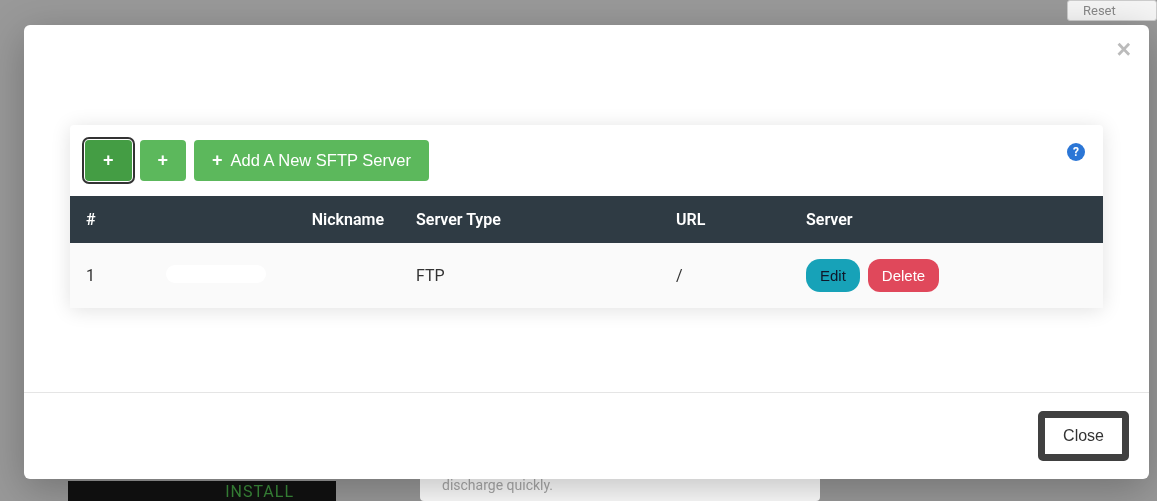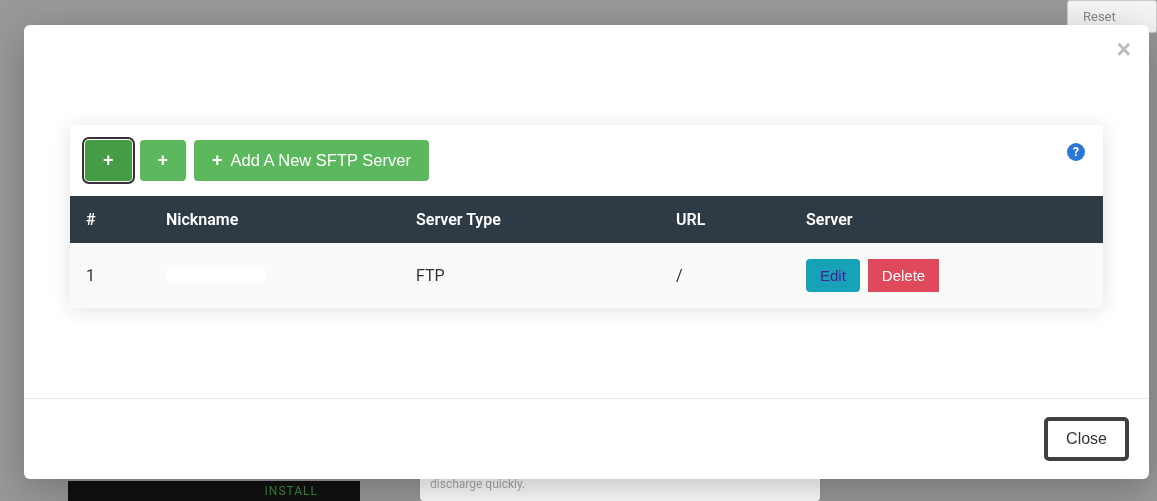--- a/index.html
+++ b/index.html
@@ -14,55 +14,55 @@
     .backdrop {
       position: absolute;
       inset: 0;
       background: #999;
     }
     .bg-button {
       position: absolute;
       top: 0px;
       right: 0px;
       background: #f5f5f5;
-      padding: 8px 15px;
+      padding: 2px 15px;
       border-radius: 3px;
       border: 1px solid #ccc;
       color: #888;
       font-size: 13px;
       width: 90px;
       overflow: hidden;
       white-space: nowrap;
     }
     .bg-install {
       position: absolute;
       bottom: 0;
       left: 68px;
-      width: 292px;
+      width: 268px;
       height: 20px;
       background: #111;
       color: #3a8a3a;
-      font-size: 12px;
+      font-size: 16px;
       display: flex;
       justify-content: flex-end;
       align-items: center;
       padding-right: 42px;
       letter-spacing: 1px;
     }
     .bg-card {
       position: absolute;
       bottom: 0;
       left: 420px;
       width: 400px;
       height: 30px;
       background: #fff;
       border-radius: 4px;
       color: #aaa;
-      font-size: 12px;
-      padding: 6px 10px;
+      font-size: 14px;
+      padding: 6px 22px;
     }
     .modal {
       position: absolute;
       top: 25px;
       left: 24px;
       right: 8px;
       bottom: 22px;
       background: #fff;
       border-radius: 6px;
       box-shadow: 0 10px 40px rgba(0,0,0,0.25);
@@ -145,67 +145,67 @@
       background: #2f3b44;
       color: #fff;
     }
     th {
       text-align: left;
       padding: 14px 16px;
       font-size: 16px;
       font-weight: 600;
     }
     th:first-child { width: 80px; }
-    th:nth-child(2) { width: 250px; }
+    th:nth-child(2) { width: 250px; text-align: right; }
     th:nth-child(3) { width: 260px; margin-top: 32px; }
     th:nth-child(4) { width: 130px; }
     td {
       padding: 16px;
       font-size: 16px;
       color: #333;
       vertical-align: middle;
     }
     tbody tr {
       background: #fafafa;
     }
     .redacted {
       display: inline-block;
       width: 100px;
       height: 18px;
       background: #fff;
       border-radius: 10px;
     }
     .btn-edit {
       background: #17a2b8;
-      color: #4c1d95;
+      color: #0f172a;
       border: none;
       padding: 8px 14px;
-      border-radius: 4px;
+      border-radius: 14px;
       font-size: 15px;
       cursor: pointer;
       margin-right: 4px;
     }
     .btn-delete {
       background: #e0485b;
       color: #fff;
       border: none;
       padding: 8px 14px;
-      border-radius: 0;
+      border-radius: 12px;
       font-size: 15px;
       cursor: pointer;
     }
     .modal-footer {
       border-top: 1px solid #e5e5e5;
       padding: 18px 20px;
       display: flex;
       justify-content: flex-end;
     }
     .btn-close-footer {
       background: #fff;
-      border: 4px solid #404040;
+      border: 7px solid #404040;
       color: #333;
       padding: 9px 18px;
       border-radius: 5px;
       font-size: 16px;
       cursor: pointer;
     }
   </style>
 </head>
 <body>
 

